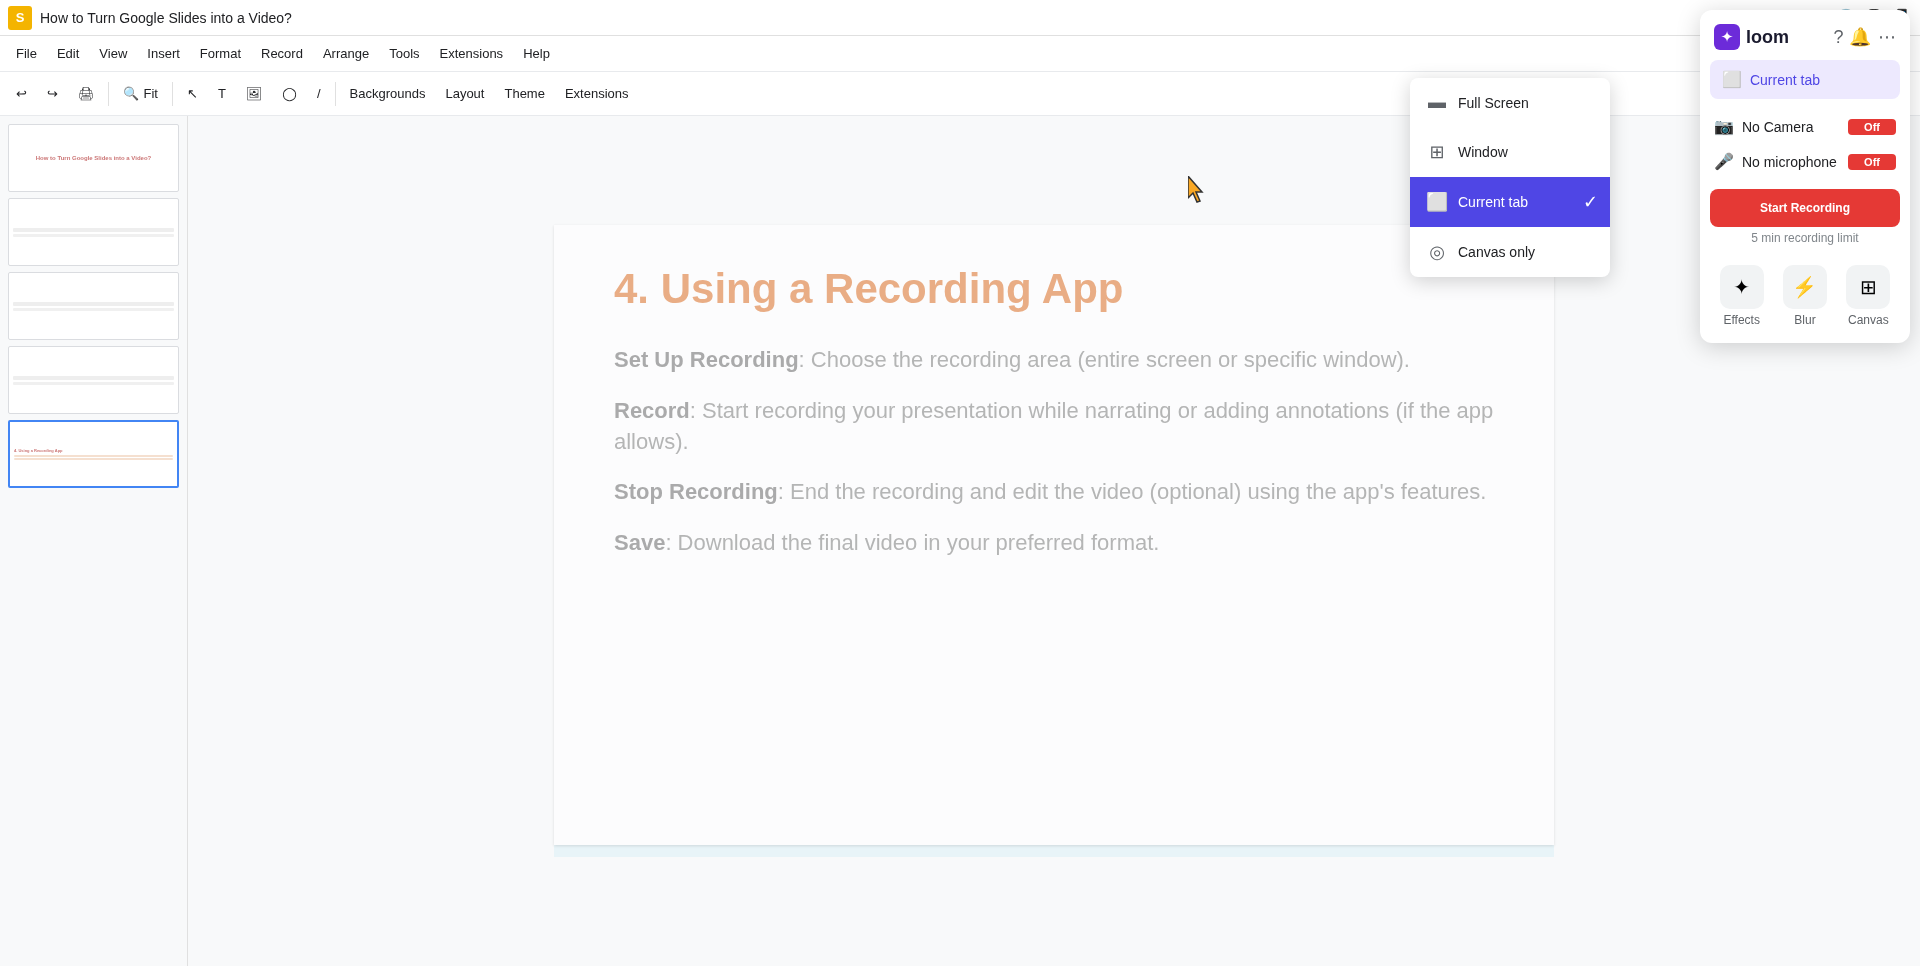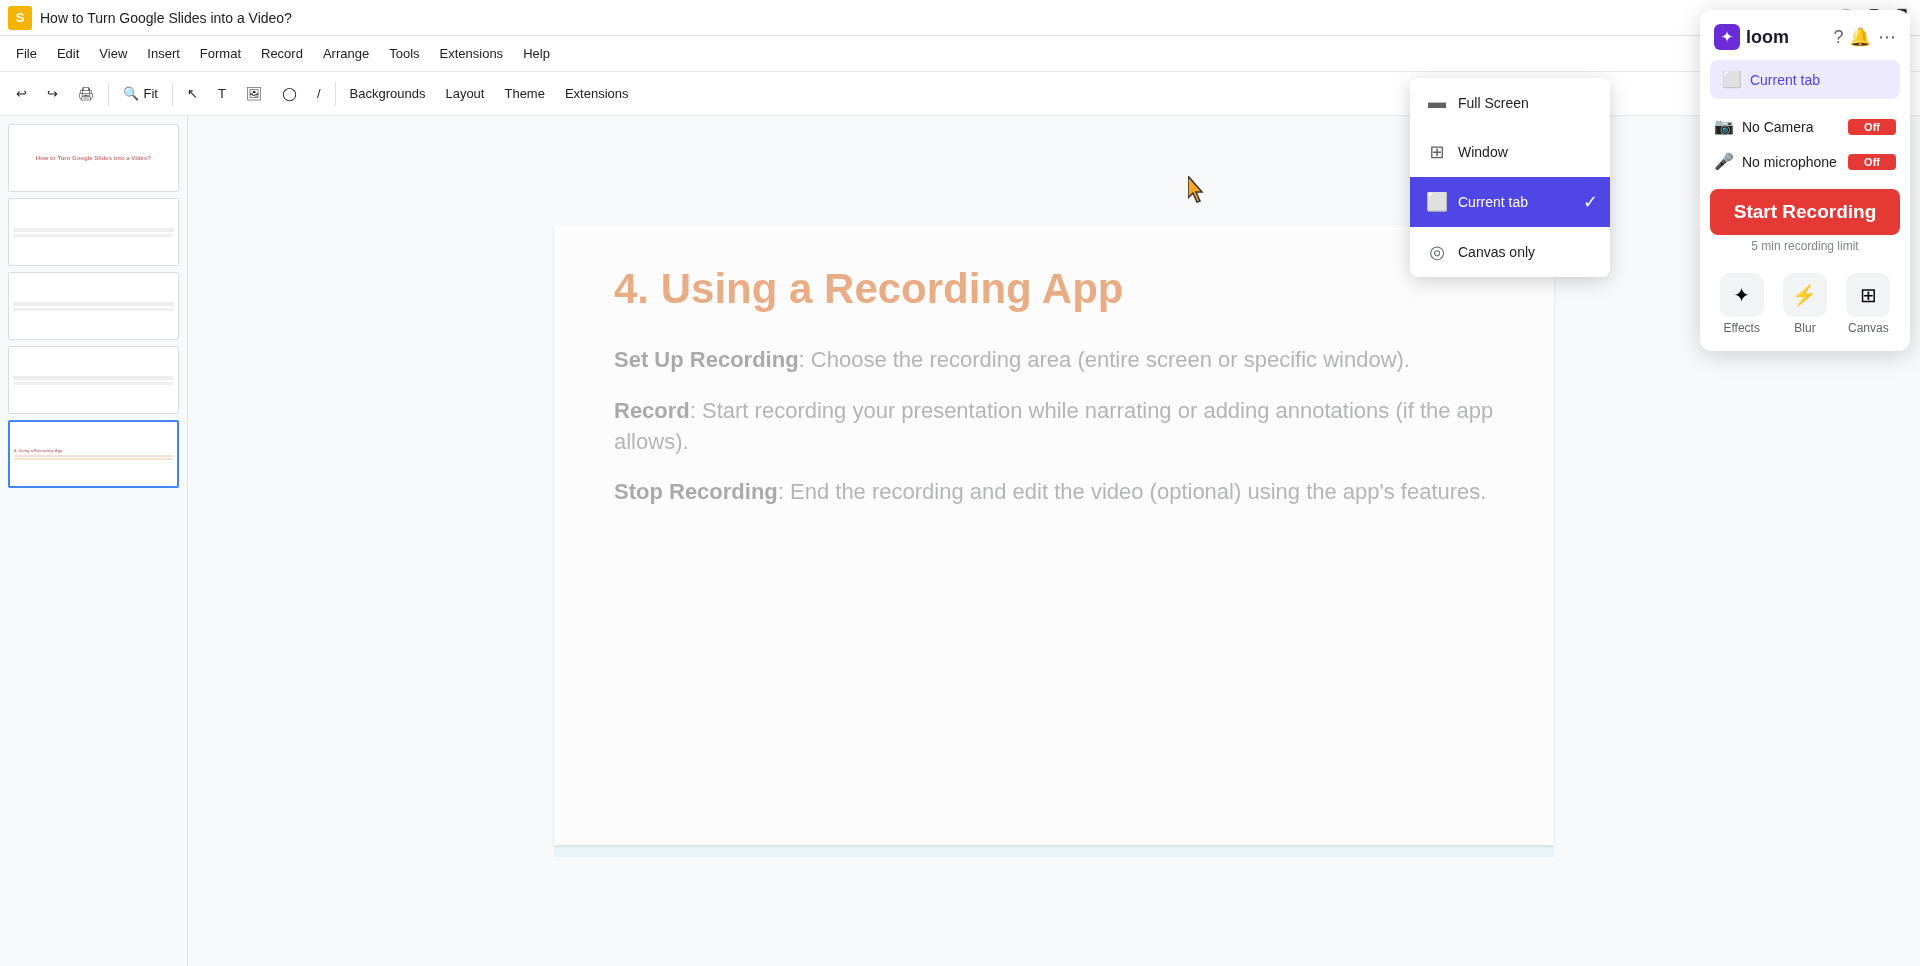--- a/index.html
+++ b/index.html
@@ -276,21 +276,21 @@
 
     
     #start-recording-btn {
       margin: 10px 10px 4px;
       background: #e53935;
       color: #fff;
       border: none;
       border-radius: 8px;
       width: calc(100% - 20px);
       padding: 12px;
-      font-size: 19px;
+      font-size: 12px;
       font-weight: 600;
       cursor: pointer;
       text-align: center;
     }
     #recording-limit {
       text-align: center;
       font-size: 12px;
       color: #80868b;
       margin-bottom: 10px;
     }
@@ -424,20 +424,23 @@
           <h1 id="slide-heading">4. Using a Recording App</h1>
           <p class="slide-para">
             <strong>Set Up Recording</strong>: Choose the recording area (entire screen or specific window).
           </p>
           <p class="slide-para">
             <strong>Record</strong>: Start recording your presentation while narrating or adding annotations (if the app allows).
           </p>
           <p class="slide-para">
             <strong>Stop Recording</strong>: End the recording and edit the video (optional) using the app's features.
           </p>
+          <p class="slide-para">
+            <strong>Save</strong>: Download the final video in your preferred format.
+          </p>
         </div>
       </div>
       <div id="bottom-bar" style="width:1000px;margin-top:0;"></div>
     </div>
   </div>
 </div>
 
 <div id="screen-dropdown">
   <div class="dropdown-option">
     <span class="dropdown-icon">▬</span>

